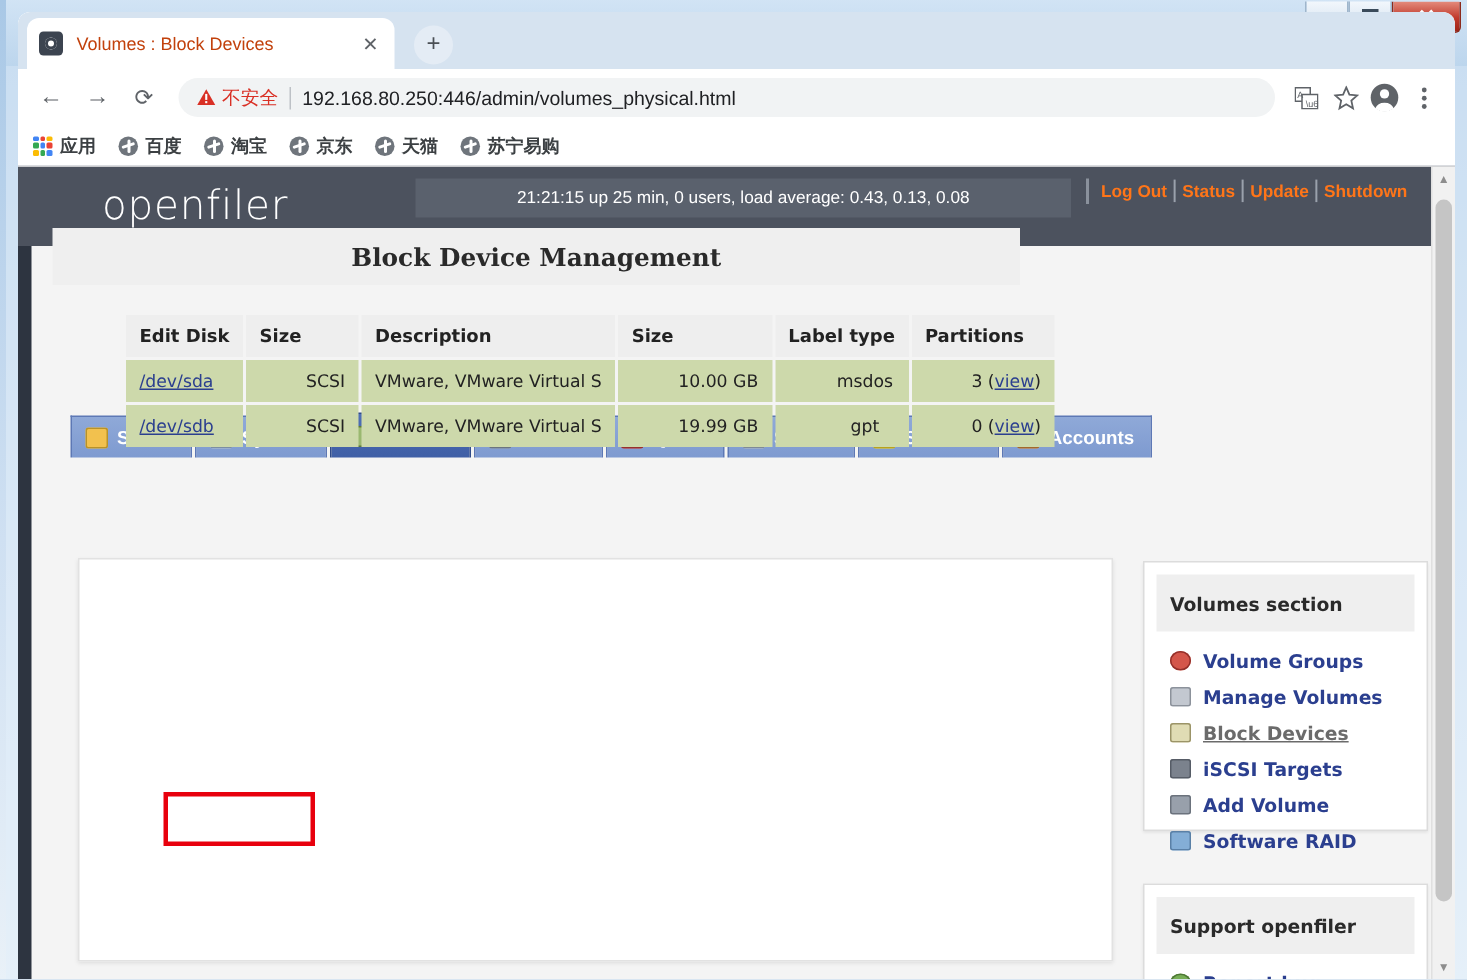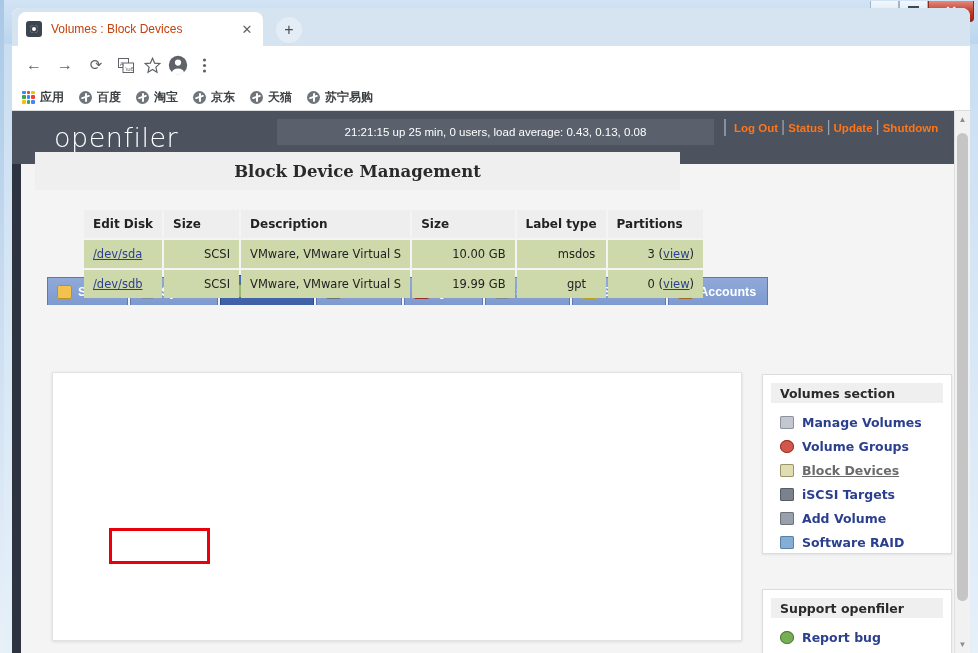--- a/index.html
+++ b/index.html
@@ -165,21 +165,21 @@
   }
   .pagescroll .arr.up{top:1px;} .pagescroll .arr.dn{bottom:1px;}
 
   .of-header {
     position: relative;
     height: 53px; background: #4c525e;
     display: flex; align-items: flex-start;
   }
   .of-logo {
     font-size: 27px; color: #ffffff; letter-spacing: 0.5px;
-    margin-left: 42px; margin-top: 11px;
+    margin-left: 56px; margin-top: 11px;
     font-family: "DejaVu Sans", sans-serif; font-weight: 300;
   }
   .of-status {
     position: absolute; left: 265px; top: 8px;
     width: 437px; height: 26px;
     background: #5a616d;
     color: #ffffff; font-size: 11.5px;
     display: flex; align-items: center; justify-content: center;
     font-family: "Liberation Sans", sans-serif;
   }
@@ -268,21 +268,21 @@
   .side {
     position: absolute; left: 750px; width: 190px;
     background: #ffffff;
     border: 1px solid #dcdcdc;
     box-shadow: 0 1px 2px rgba(0,0,0,0.08);
     box-sizing: border-box;
   }
   .side.volumes { top: 263px; height: 180px; }
   .side.support { top: 478px; height: 136px; }
   .side-hd {
-    margin: 8px 8px 0 8px; height: 20px;
+    margin: 8px 8px 0 8px; height: 38px;
     background: #efefef;
     display: flex; align-items: center;
     padding-left: 9px;
     font-size: 12.5px; font-weight: bold; color: #2a2a2a;
     font-family: "DejaVu Sans", sans-serif;
   }
   .side-list { margin: 7px 0 0 0; padding: 0; list-style: none; }
   .side-list li {
     display: flex; align-items: center;
     padding: 2px 0 2px 17px; height: 20px;
@@ -326,20 +326,30 @@
         <div class="tab-title">Volumes : Block Devices</div>
         <div class="tab-close">✕</div>
       </div>
       <div class="newtab">+</div>
     </div>
 
     <div class="toolbar">
       <div class="navbtn">←</div>
       <div class="navbtn">→</div>
       <div class="navbtn reload">⟳</div>
+      <div class="omnibox">
+        <svg width="13" height="12" viewBox="0 0 13 12" style="margin-right:4px;flex:0 0 auto;">
+          <path d="M6.5 0.5 L12.5 11 L0.5 11 Z" fill="#d93025"></path>
+          <rect x="5.8" y="3.6" width="1.4" height="4" fill="#fff"></rect>
+          <rect x="5.8" y="8.4" width="1.4" height="1.4" fill="#fff"></rect>
+        </svg>
+        <span class="warn-txt">不安全</span>
+        <span class="omni-div"></span>
+        <span class="omni-url">192.168.80.250:446/admin/volumes_physical.html</span>
+      </div>
       <div class="tb-icon">
         <svg width="16" height="15" viewBox="0 0 16 15">
             <rect x="0.5" y="0.5" width="10" height="9" fill="#fff" stroke="#5f6368"></rect>
             <rect x="5" y="5" width="10.5" height="9.5" fill="#fff" stroke="#5f6368"></rect>
             <text x="1.8" y="7.5" font-size="6" fill="#5f6368" font-family="'Liberation Sans',sans-serif">A</text>
             <text x="7.5" y="13" font-size="6" fill="#5f6368" font-family="'Liberation Sans',sans-serif">\u6587</text>
           </svg>
       </div>
       <div class="tb-icon">
         <svg width="17" height="17" viewBox="0 0 17 17">
@@ -490,26 +500,26 @@
           </tr>
         </tbody>
       </table>
 
       <div class="redbox"></div>
 
       <div class="side volumes">
         <div class="side-hd">Volumes section</div>
         <ul class="side-list">
           <li>
+            <span class="li-ico" style="background:#d4564a;box-shadow:inset 0 0 0 1px #93302a;border-radius:50%;"></span>
+            <span class="li-lbl">Volume Groups</span>
+          </li>
+          <li>
             <span class="li-ico" style="background:#c3c8d0;box-shadow:inset 0 0 0 1px #8c929b;"></span>
             <span class="li-lbl">Manage Volumes</span>
-          </li>
-          <li>
-            <span class="li-ico" style="background:#d4564a;box-shadow:inset 0 0 0 1px #93302a;border-radius:50%;"></span>
-            <span class="li-lbl">Volume Groups</span>
           </li>
           <li class="current">
             <span class="li-ico" style="background:#e0dcb4;box-shadow:inset 0 0 0 1px #9b9468;"></span>
             <span class="li-lbl">Block Devices</span>
           </li>
           <li>
             <span class="li-ico" style="background:#7b828d;box-shadow:inset 0 0 0 1px #565c66;"></span>
             <span class="li-lbl">iSCSI Targets</span>
           </li>
           <li>

